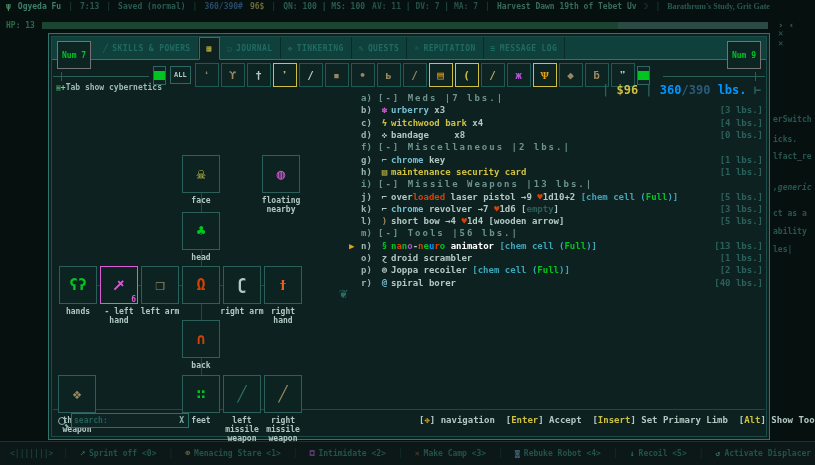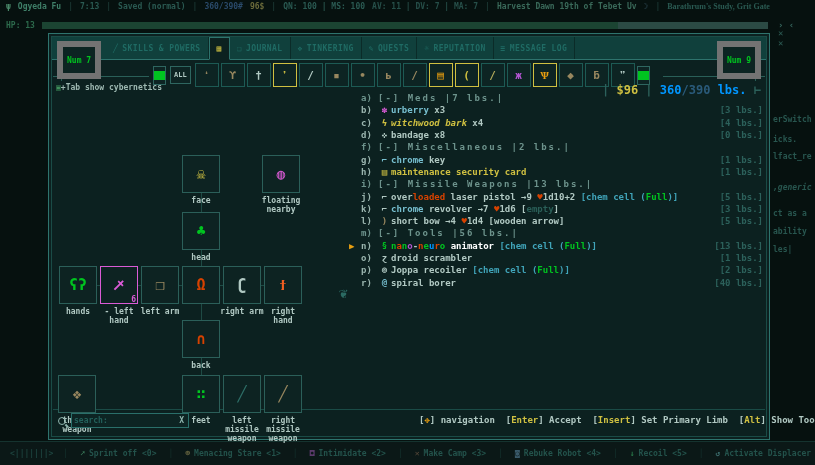--- a/index.html
+++ b/index.html
@@ -20,21 +20,21 @@
   .abil{display:flex;align-items:center;gap:4px;padding:0 12px;}
   .abil-sep{color:#15332f;}
   .pager{color:#1d443f;padding:0 10px;}
   
   .modal{position:absolute;left:48px;top:33px;width:722px;height:407px;background:#0c2120;
          border:1px solid #2e736d;box-sizing:border-box;}
   .modal::after{content:"";position:absolute;inset:2px;border:1px solid #1a4b46;pointer-events:none;}
   
   .tabstrip{position:absolute;left:3px;top:3px;right:3px;height:22px;background:#10403c;
             display:flex;align-items:stretch;border-bottom:1px solid #2e736d;z-index:3;}
-  .numbadge{margin:4px 5px;padding:13px 4px;border:6px solid #737373;color:#00c420;font-size:8px;
+  .numbadge{margin:4px 5px;padding:13px 4px;border:1px solid #737373;color:#00c420;font-size:8px;
             display:flex;align-items:center;background:#0c2422;}
   .tab{display:flex;align-items:center;gap:4px;padding:0 7px;font-size:8px;color:#1f6b64;
        border-right:1px solid #0b2b28;letter-spacing:.4px;cursor:default;}
   .tab .ticon{font-size:8px;}
   .tab.active{background:#0c2120;color:#ffffff;border:1px solid #2e736d;border-bottom:1px solid #0c2120;
               margin-bottom:-1px;}
   .tab.active .ticon{color:#cfc041;}
   .spacer{flex:1;}
   
   .filters{position:absolute;left:0;top:28px;right:0;height:34px;z-index:2;}
@@ -342,22 +342,22 @@
           <span class="sicon" style="color: rgb(152, 135, 95);">╱</span>
         </div>
         <div class="slotlabel" style="left: 204px; top: 326px;">right
 missile
 weapon</div>
       </div>
 
     <div class="invlist" id="invlist">
         <div class="row"><span class="cur"> </span><span class="let dim">a)</span><span class="cathead">[-] Meds |7 lbs.|</span></div>
         <div class="row"><span class="cur"> </span><span class="let">b)</span><span class="iicon" style="color: rgb(218, 91, 214);">✽</span><span><span style="color: rgb(119, 191, 207);">urberry</span><span style="color: rgb(177, 201, 195); margin-top: 7px;"> x3</span></span><span class="fill"></span><span class="wt">[3 lbs.]</span></div>
-        <div class="row"><span class="cur"> </span><span class="let">c)</span><span class="iicon" style="color: rgb(207, 192, 65);">ϟ</span><span><span style="color: rgb(207, 192, 65); font-style: italic;">witchwood bark</span><span style="color: rgb(177, 201, 195);"> x4</span></span><span class="fill"></span><span class="wt">[4 lbs.]</span></div>
-        <div class="row"><span class="cur"> </span><span class="let">d)</span><span class="iicon" style="color: rgb(177, 201, 195);">✜</span><span><span style="color: rgb(177, 201, 195);">bandage</span><span style="color: rgb(177, 201, 195);"> x8</span></span><span class="fill"></span><span class="wt">[0 lbs.]</span></div>
+        <div class="row"><span class="cur"> </span><span class="let">c)</span><span class="iicon" style="color: rgb(207, 192, 65);">ϟ</span><span><span style="color: rgb(207, 192, 65);">witchwood bark</span><span style="color: rgb(177, 201, 195);"> x4</span></span><span class="fill"></span><span class="wt">[4 lbs.]</span></div>
+        <div class="row"><span class="cur"> </span><span class="let">d)</span><span class="iicon" style="color: rgb(177, 201, 195);">✜</span><span><span style="color: rgb(177, 201, 195);">bandage</span><span style="color: rgb(177, 201, 195); padding-left: 20px;"> x8</span></span><span class="fill"></span><span class="wt">[0 lbs.]</span></div>
         <div class="row"><span class="cur"> </span><span class="let dim">f)</span><span class="cathead">[-] Miscellaneous |2 lbs.|</span></div>
         <div class="row"><span class="cur"> </span><span class="let">g)</span><span class="iicon" style="color: rgb(119, 191, 207);">⌐</span><span><span style="color: rgb(119, 191, 207);">chrome </span><span style="color: rgb(177, 201, 195);">key</span></span><span class="fill"></span><span class="wt">[1 lbs.]</span></div>
         <div class="row"><span class="cur"> </span><span class="let">h)</span><span class="iicon" style="color: rgb(207, 192, 65);">▤</span><span><span style="color: rgb(207, 192, 65);">maintenance security card</span></span><span class="fill"></span><span class="wt">[1 lbs.]</span></div>
         <div class="row"><span class="cur"> </span><span class="let dim">i)</span><span class="cathead">[-] Missile Weapons |13 lbs.|</span></div>
         <div class="row"><span class="cur"> </span><span class="let">j)</span><span class="iicon" style="color: rgb(177, 201, 195);">⌐</span><span><span style="color: rgb(177, 201, 195);">over</span><span style="color: rgb(215, 66, 0);">loaded</span><span style="color: rgb(177, 201, 195);"> laser pistol →9 </span><span style="color: rgb(215, 66, 0);">♥</span><span style="color: rgb(177, 201, 195);">1d10+2 </span><span style="color: rgb(64, 164, 185);">[chem cell (</span><span style="color: rgb(0, 196, 32);">Full</span><span style="color: rgb(64, 164, 185);">)]</span></span><span class="fill"></span><span class="wt">[5 lbs.]</span></div>
         <div class="row"><span class="cur"> </span><span class="let">k)</span><span class="iicon" style="color: rgb(177, 201, 195);">⌐</span><span><span style="color: rgb(119, 191, 207);">chrome</span><span style="color: rgb(177, 201, 195);"> revolver →7 </span><span style="color: rgb(215, 66, 0);">♥</span><span style="color: rgb(177, 201, 195);">1d6 </span><span style="color: rgb(177, 201, 195);">[</span><span style="color: rgb(42, 95, 88);">empty</span><span style="color: rgb(177, 201, 195);">]</span></span><span class="fill"></span><span class="wt">[3 lbs.]</span></div>
         <div class="row"><span class="cur"> </span><span class="let">l)</span><span class="iicon" style="color: rgb(152, 135, 95);">)</span><span><span style="color: rgb(177, 201, 195);">short bow →4 </span><span style="color: rgb(215, 66, 0);">♥</span><span style="color: rgb(177, 201, 195);">1d4 </span><span style="color: rgb(177, 201, 195);">[wooden arrow]</span></span><span class="fill"></span><span class="wt">[5 lbs.]</span></div>
         <div class="row"><span class="cur"> </span><span class="let dim">m)</span><span class="cathead">[-] Tools |56 lbs.|</span></div>
         <div class="row"><span class="cur">▶</span><span class="let">n)</span><span class="iicon" style="color: rgb(0, 196, 32);">§</span><span><span style="color: rgb(0, 196, 32);">n</span><span style="color: rgb(215, 66, 0);">a</span><span style="color: rgb(0, 196, 32);">n</span><span style="color: rgb(177, 84, 207);">o</span><span style="color: rgb(177, 201, 195);">-</span><span style="color: rgb(215, 66, 0);">n</span><span style="color: rgb(0, 196, 32);">e</span><span style="color: rgb(0, 150, 255);">u</span><span style="color: rgb(215, 66, 0);">r</span><span style="color: rgb(0, 196, 32);">o</span><span style="color: rgb(255, 255, 255);"> animator </span><span style="color: rgb(64, 164, 185);">[chem cell (</span><span style="color: rgb(0, 196, 32);">Full</span><span style="color: rgb(64, 164, 185);">)]</span></span><span class="fill"></span><span class="wt">[13 lbs.]</span></div>
         <div class="row"><span class="cur"> </span><span class="let">o)</span><span class="iicon" style="color: rgb(177, 201, 195);">ɀ</span><span><span style="color: rgb(177, 201, 195);">droid scrambler</span></span><span class="fill"></span><span class="wt">[1 lbs.]</span></div>

